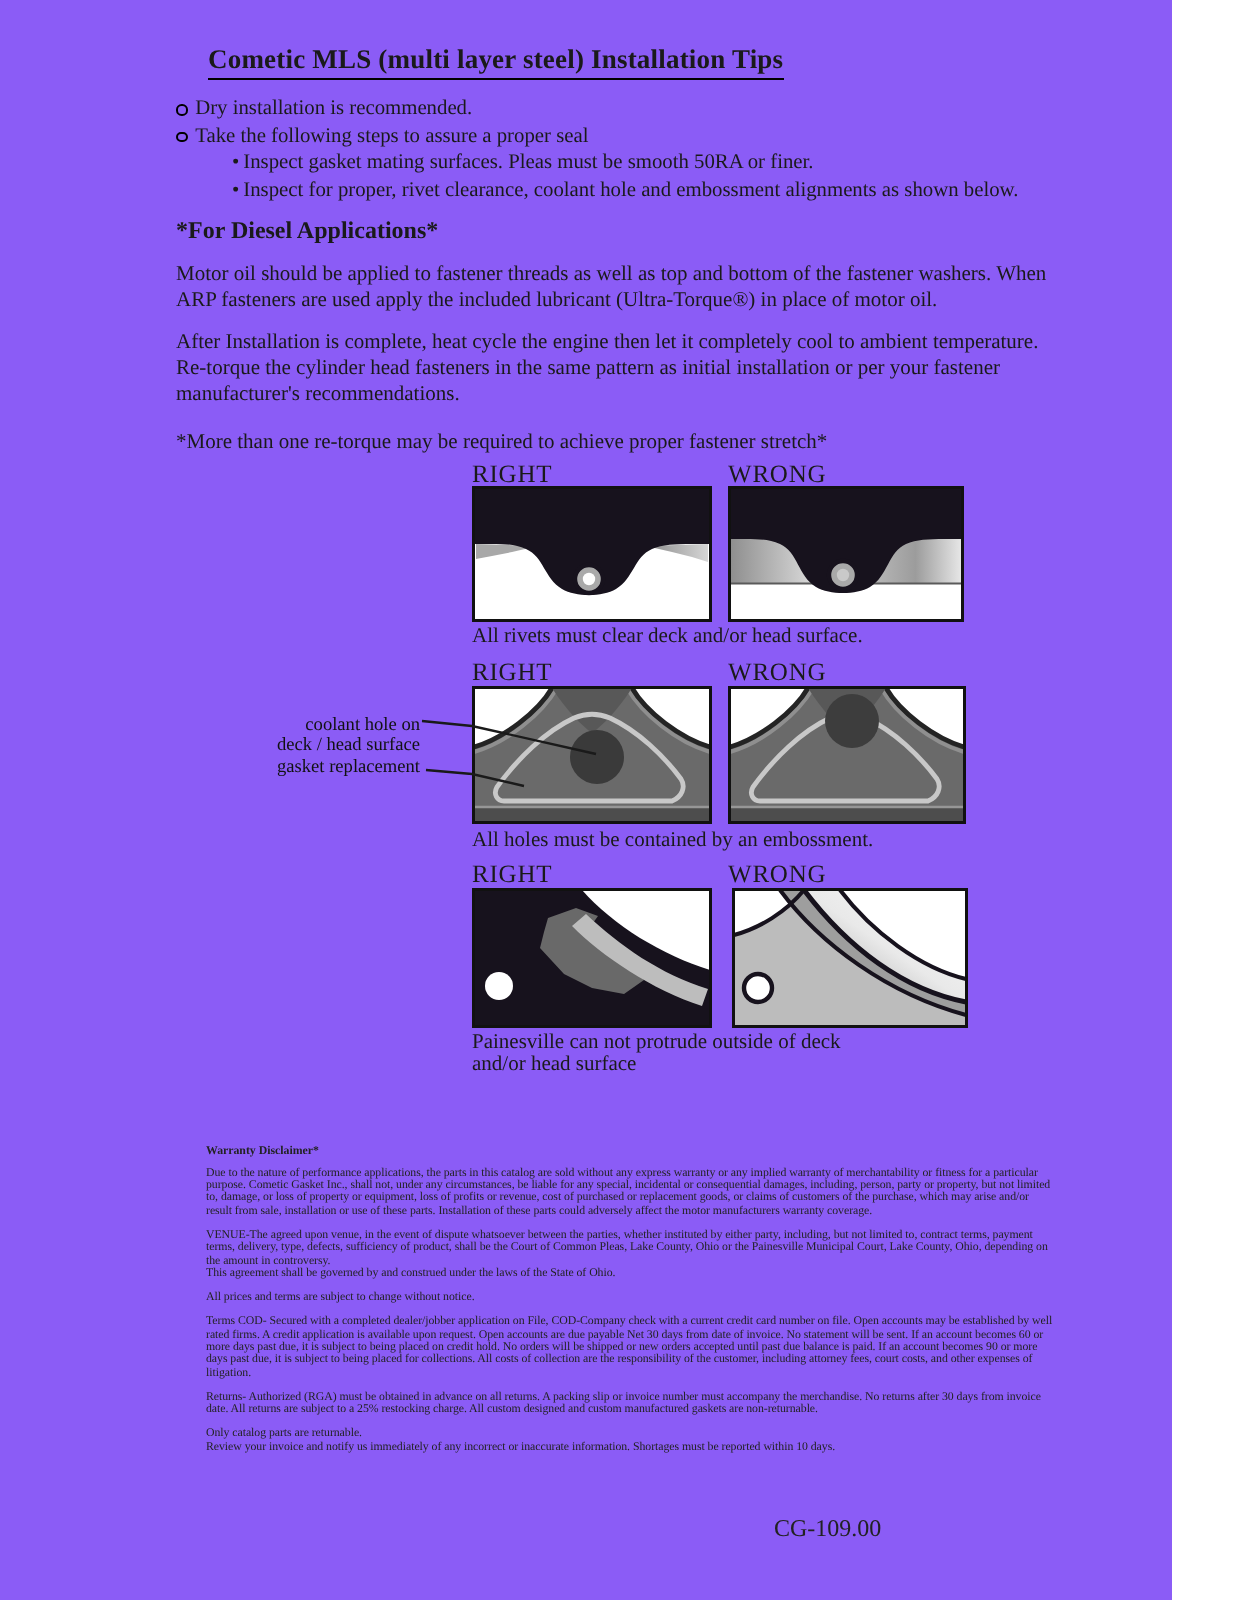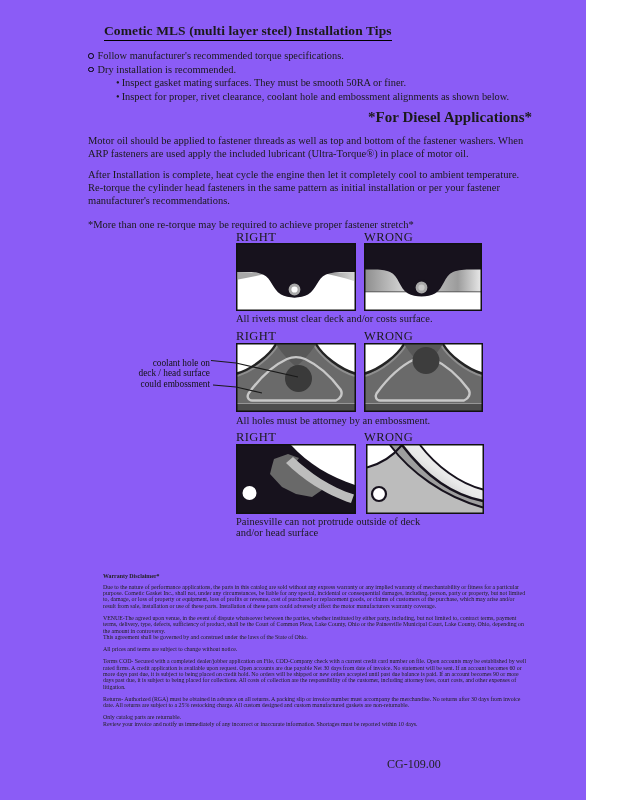--- a/index.html
+++ b/index.html
@@ -13,21 +13,21 @@
     display:inline-block;margin-left:16px;font-size:13.5px;font-weight:bold;
     border-bottom:1.6px solid #000;padding-bottom:1px;margin-bottom:8px;letter-spacing:0.1px;
   }
   .bullet-row{display:flex;line-height:13.5px;font-size:10.4px;}
   .b-circle{
     flex:0 0 auto;width:3.6px;height:3.6px;border:1px solid #000;border-radius:50%;
     margin:4px 4px 0 0;
   }
   .sub-bullet-row{display:flex;line-height:13.5px;font-size:10.4px;margin-left:28px;}
   .b-dot{flex:0 0 auto;font-size:10.4px;margin-right:2px;}
-  .section-heading{font-size:15px;font-weight:bold;margin-top:6px;margin-bottom:8px;text-align:right;}
+  .section-heading{font-size:12px;font-weight:bold;margin-top:6px;margin-bottom:8px;}
   .body-para{font-size:10.5px;line-height:13px;margin:0 0 8px 0;}
   .body-note{font-size:10.5px;line-height:13px;margin-top:11px;}
   
   .fig-label-row{position:absolute;display:flex;width:246px;font-size:12.5px;letter-spacing:0.4px;}
   .fig-label-row .fl{flex:0 0 auto;text-align:left;}
   .fl-left{width:120px;margin-right:8px;}
   .fl-right{width:118px;}
   .panel-row{position:absolute;display:flex;}
   .panel-row svg{display:block;}
   .panel-gap{width:8px;}
@@ -46,29 +46,29 @@
 </head>
 <body>
 
 <div class="page">
 
   <div class="top-block">
     <div class="doc-title">Cometic MLS (multi layer steel) Installation Tips</div>
 
     <div class="bullet-row">
       <span class="b-circle"></span>
-      <span>Follow manufacturer's recommended torque specifications.</span>
+      <span>Dry installation is recommended.</span>
     </div>
     <div class="bullet-row">
       <span class="b-circle"></span>
-      <span>Dry installation is recommended.</span>
+      <span>Take the following steps to assure a proper seal</span>
     </div>
     <div class="sub-bullet-row">
       <span class="b-dot">•</span>
-      <span>Inspect gasket mating surfaces.  They must be smooth 50RA or finer.</span>
+      <span>Inspect gasket mating surfaces.  Pleas must be smooth 50RA or finer.</span>
     </div>
     <div class="sub-bullet-row">
       <span class="b-dot">•</span>
       <span>Inspect for proper, rivet clearance, coolant hole and embossment alignments as shown below.</span>
     </div>
 
     <div class="section-heading">*For Diesel Applications*</div>
     <p class="body-para">Motor oil should be applied to fastener threads as well as top and bottom of the fastener washers. When ARP fasteners are used apply the included lubricant (Ultra-Torque®) in place of motor oil.</p>
     <p class="body-para">After Installation is complete, heat cycle the engine then let it completely cool to ambient temperature. Re-torque the cylinder head fasteners in the same pattern as initial installation or per your fastener manufacturer's recommendations.</p>
     <div class="body-note">*More than one re-torque may be required to achieve proper fastener stretch*</div>
@@ -108,30 +108,30 @@
       <rect x="0.5" y="0.5" width="117" height="67" fill="#ffffff" stroke="#111111"></rect>
       <rect x="1" y="26" width="116" height="23" fill="url(#w1g)"></rect>
       <rect x="1" y="49" width="116" height="18" fill="#ffffff"></rect>
       <line x1="1" y1="48.8" x2="117" y2="48.8" stroke="#5a5a5a" stroke-width="1"></line>
       <path d="M1,1 H117 V26.5 C104,26.5 96,26 89,29 C80,33 80,45 71,50.5 C64,54.5 51,54.5 44,50.5 C35,45 35,33 26,29 C19,26 13,26.5 1,26.5 Z" fill="#17121d"></path>
       <circle cx="57.5" cy="44.5" r="7" fill="#a9a9a9" stroke="#17121d" stroke-width="2.2"></circle>
       <circle cx="57.5" cy="44.5" r="3.1" fill="#c9c9c9"></circle>
       <rect x="0.75" y="0.75" width="116.5" height="66.5" fill="none" stroke="#111111" stroke-width="1.5"></rect>
     </svg>
   </div>
-  <div class="fig-caption" style="left:236px;top:313px;">All rivets must clear deck and/or costs surface.</div>
+  <div class="fig-caption" style="left:236px;top:313px;">All rivets must clear deck and/or head surface.</div>
 
   <div class="fig-label-row" style="left:236px;top:329px;">
     <span class="fl fl-left">RIGHT</span>
     <span class="fl fl-right">WRONG</span>
   </div>
 
   <div class="callout" style="left:116px;top:346px;margin-top:12px;">coolant hole on
 deck / head surface</div>
-  <div class="callout" style="left:116px;top:379px;">could embossment</div>
+  <div class="callout" style="left:116px;top:379px;">gasket replacement</div>
 
   <div class="panel-row" style="left:236px;top:343px;">
     <svg width="120" height="69" viewBox="0 0 120 69">
       <rect x="1" y="1" width="118" height="67" fill="#6a6a6a"></rect>
       <rect x="1" y="61" width="118" height="7" fill="#4d4d4d"></rect>
       <line x1="1" y1="60.5" x2="119" y2="60.5" stroke="#969696" stroke-width="1.2"></line>
       <path d="M1,1 H40 C33,13 16,26 1,30.5 Z" fill="#ffffff"></path>
       <path d="M42.5,1 C35,14 18,28 1,33" fill="none" stroke="#8f8f8f" stroke-width="2"></path>
       <path d="M40,1 C33,13 16,26 1,30.5" fill="none" stroke="#242424" stroke-width="2.4"></path>
       <path d="M119,1 H80 C87,13 104,26 119,30.5 Z" fill="#ffffff"></path>
@@ -158,21 +158,21 @@
       <circle cx="62" cy="17.5" r="13.5" fill="#3d3d3d"></circle>
       <rect x="0.75" y="0.75" width="117.5" height="67.5" fill="none" stroke="#111111" stroke-width="1.5"></rect>
     </svg>
   </div>
 
   <svg class="callout-overlay" width="200" height="70" viewBox="0 0 200 70">
     <path d="M96,20.5 L121,23 L183,37" fill="none" stroke="#1a1a1a" stroke-width="1.2"></path>
     <path d="M98,45 L121,47 L147,53" fill="none" stroke="#1a1a1a" stroke-width="1.2"></path>
   </svg>
 
-  <div class="fig-caption" style="left:236px;top:415px;">All holes must be attorney by an embossment.</div>
+  <div class="fig-caption" style="left:236px;top:415px;">All holes must be contained by an embossment.</div>
 
   <div class="fig-label-row" style="left:236px;top:430px;">
     <span class="fl fl-left">RIGHT</span>
     <span class="fl fl-right">WRONG</span>
   </div>
   <div class="panel-row" style="left:236px;top:444px;">
     <svg width="120" height="70" viewBox="0 0 120 70">
       <rect x="1" y="1" width="118" height="68" fill="#17121d"></rect>
       <path d="M55,1 H119 V41 C95,33.5 71,19 55,1 Z" fill="#ffffff"></path>
       <path d="M38,15 L52,10 L63,14 L58,21 L70,27 L80,36 L86,46 L76,53 L60,50 L46,43 L34,30 L36,22 Z" fill="#696969"></path>

